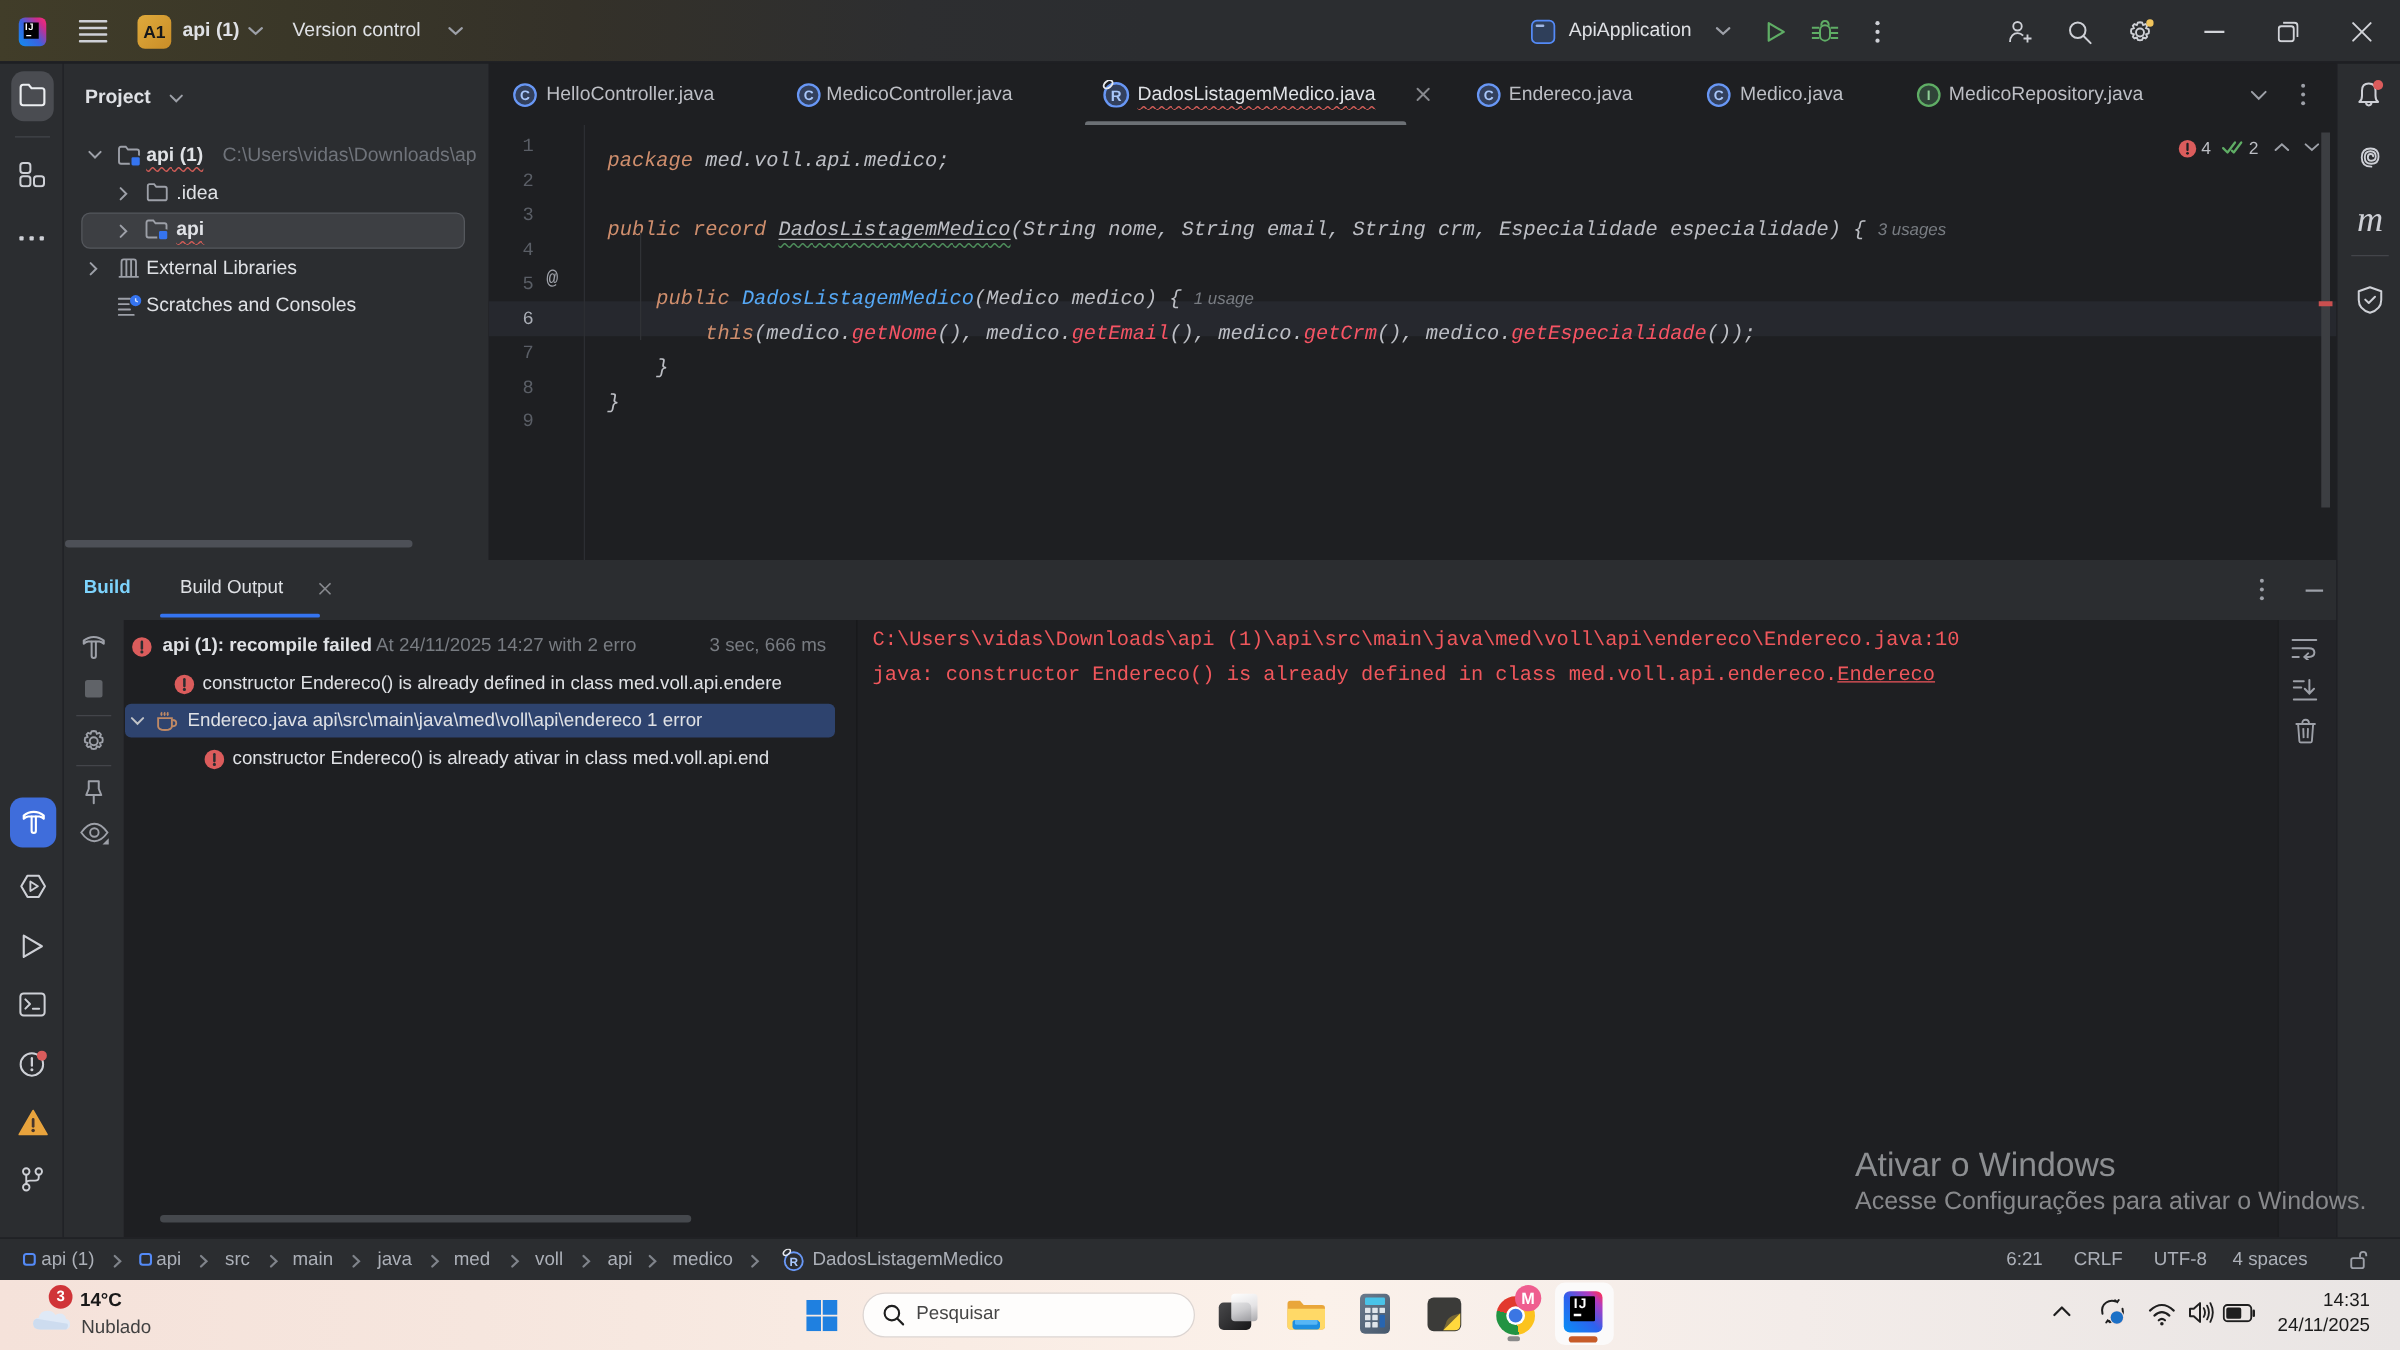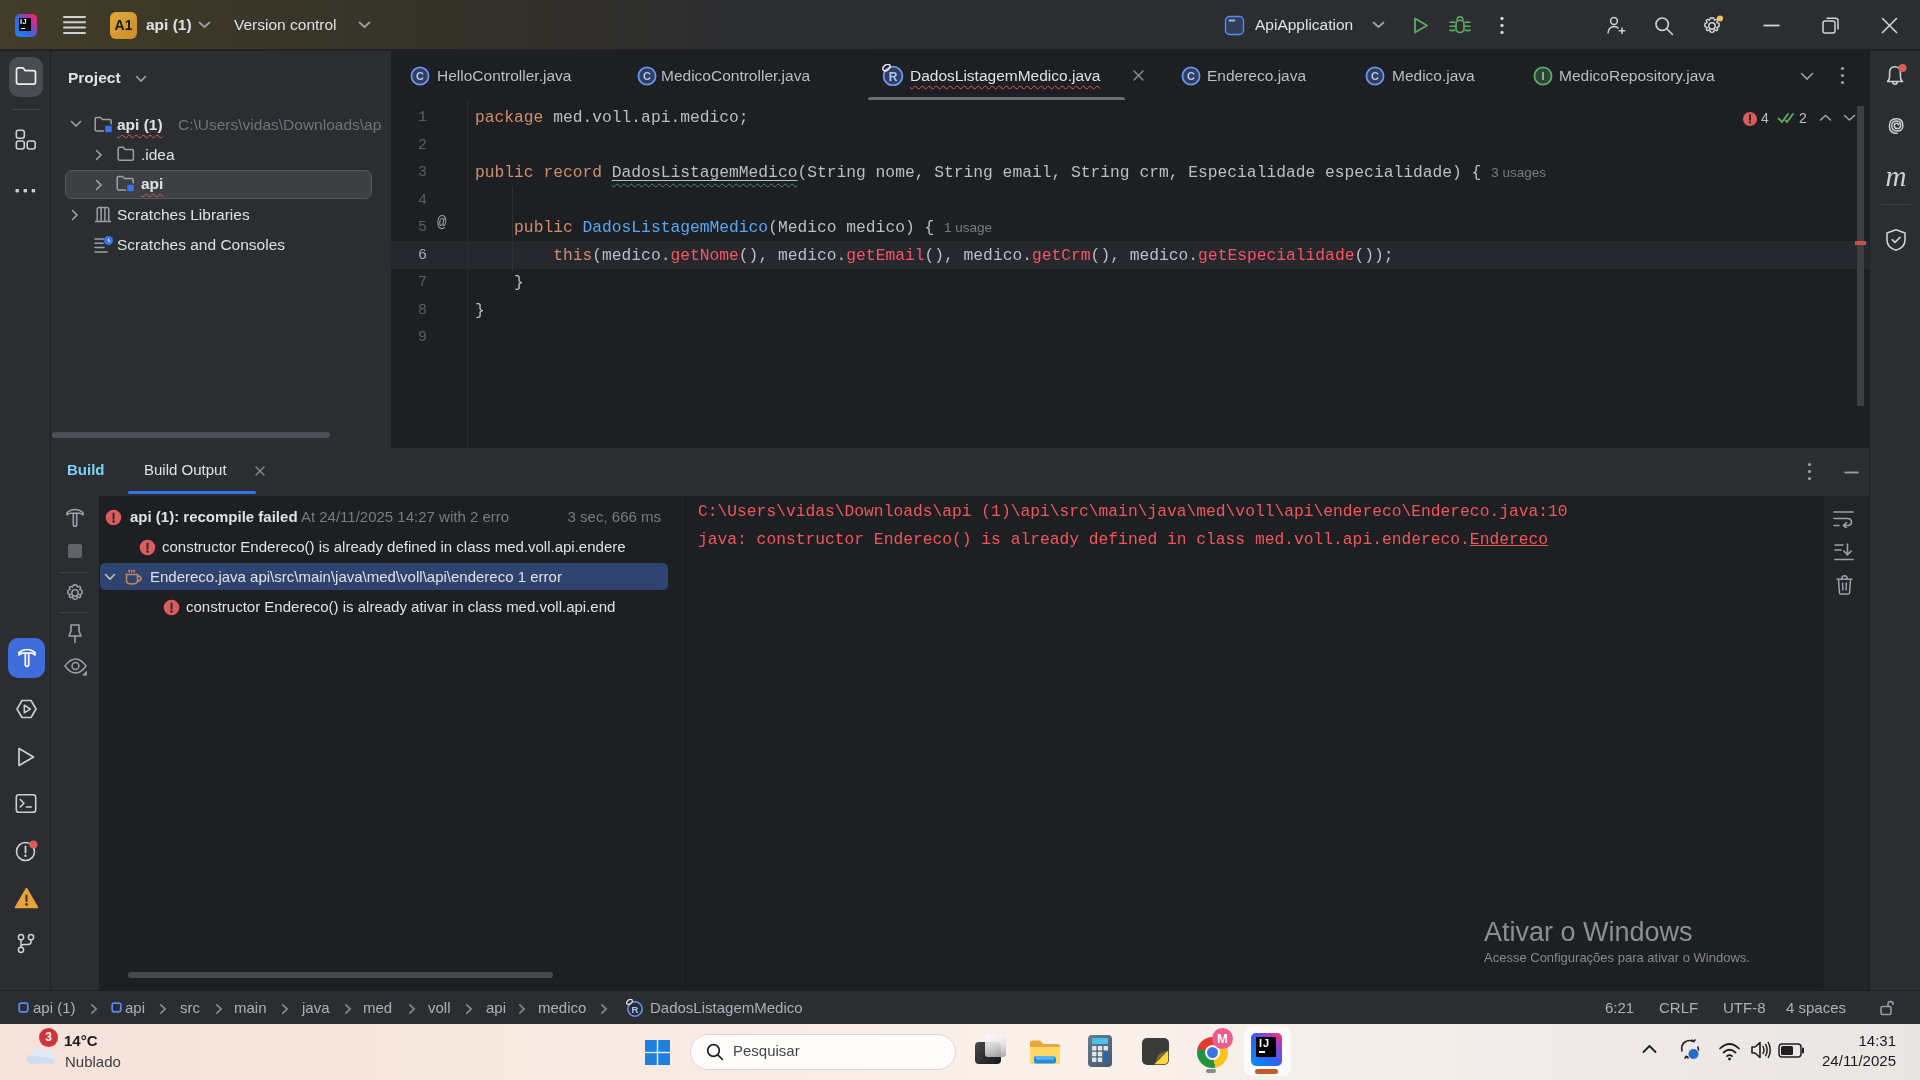--- a/index.html
+++ b/index.html
@@ -30,21 +30,21 @@
   #tabbar { left:391px; top:51px; width:1478px; height:49px; background:#1e1f22; }
   .tab { position:absolute; top:0; height:49px; color:#bcbec4; font-size:15.5px; line-height:49px; white-space:nowrap; }
 
   
   #editor { left:391px; top:100px; width:1478px; height:348px; background:#1e1f22; }
   .mono { font-family:"Liberation Mono", monospace; }
   .kw { color:#cf8e6d; }
   .ctor { color:#56a8f5; }
   .err { color:#f75464; }
   .inlay { color:#787c82; font-size:13.5px; font-family:"Liberation Sans",sans-serif; }
-  pre { margin:0; }
+  pre { margin:11px;font-style:italic; }
 
   
   #buildpanel { left:51px; top:448px; width:1818px; height:542px; background:#1e1f22; }
   #buildheader { position:absolute; left:0; top:0; width:1818px; height:48px; background:#2b2d30; }
   #buildtools { position:absolute; left:0; top:48px; width:49px; height:494px; background:#2b2d30; border-right:1px solid #1e1f22; }
 
   
   #statusbar { left:0; top:990px; width:1920px; height:34px; background:#2b2d30; border-top:1px solid #1e1f22; }
   .sb-text { position:absolute; color:#acb0b8; font-size:15px; line-height:34px; white-space:nowrap; }
 
@@ -276,21 +276,21 @@
     <svg class="ic" style="left:20px;top:158px;" width="8" height="12" viewBox="0 0 8 12">
         <path d="M1.5 1.5 L6 6 L1.5 10.5" stroke="#9da0a8" stroke-width="1.6" fill="none" stroke-linecap="round"></path>
       </svg>
     <svg class="ic" style="left:43px;top:155px;" width="18" height="17" viewBox="0 0 18 17">
       <g fill="none" stroke="#9da0a8" stroke-width="1.5">
         <path d="M3.2 15.5 L3.2 3.5 Q3.2 1.5 5 1.5 L13 1.5 Q14.8 1.5 14.8 3.5 L14.8 15.5"></path>
         <path d="M1 15.5 L17 15.5"></path>
         <path d="M7.1 1.8 L7.1 15.2 M10.9 1.8 L10.9 15.2"></path>
       </g>
     </svg>
-    <div class="ptext" style="left:66px;top:155px;">Scratches Libraries</div>
+    <div class="ptext" style="left:66px;top:155px;">External Libraries</div>
 
     <svg class="ic" style="left:43px;top:185px;" width="20" height="18" viewBox="0 0 20 18">
       <g stroke="#9da0a8" stroke-width="1.5" stroke-linecap="round">
         <line x1="1" y1="3" x2="10" y2="3"></line>
           <line x1="1" y1="7.3" x2="9" y2="7.3"></line>
         <line x1="1" y1="11.6" x2="10" y2="11.6"></line>
           <line x1="1" y1="15.9" x2="13" y2="15.9"></line>
       </g>
       <circle cx="14.5" cy="4.5" r="4.5" fill="#3574f0"></circle>
       <path d="M14.5 2.5 L14.5 4.7 L16.3 5.6" stroke="#d5e2fb" stroke-width="1.1" fill="none"></path>
@@ -694,14 +694,14 @@
     </svg>
     <svg class="ic" style="left:1778px;top:19px;" width="26" height="15" viewBox="0 0 26 15">
       <rect x="1" y="1" width="22" height="13" rx="3" fill="none" stroke="#1f1f1f" stroke-width="1.5"></rect>
       <rect x="3" y="3" width="12" height="9" rx="1.5" fill="#1f1f1f"></rect>
       <rect x="24" y="4.5" width="2" height="6" rx="1" fill="#1f1f1f"></rect>
     </svg>
     <div class="abs" style="left:1820px;top:7px;width:76px;height:40px;color:#1b1b1b;font-size:15px;text-align:right;line-height:20px;">14:31<br>24/11/2025</div>
   </div>
 
   <div class="abs" style="left:1484px;top:917px;color:#8c8e91;font-size:27px;">Ativar o Windows</div>
-  <div class="abs" style="left:1484px;top:950px;color:#88898c;font-size:13px;">Acesse Configurações para ativar o Windows.</div>
+  <div class="abs" style="left:1484px;top:950px;color:#88898c;font-size:20px;">Acesse Configurações para ativar o Windows.</div>
 </div>
 
 </body></html>

